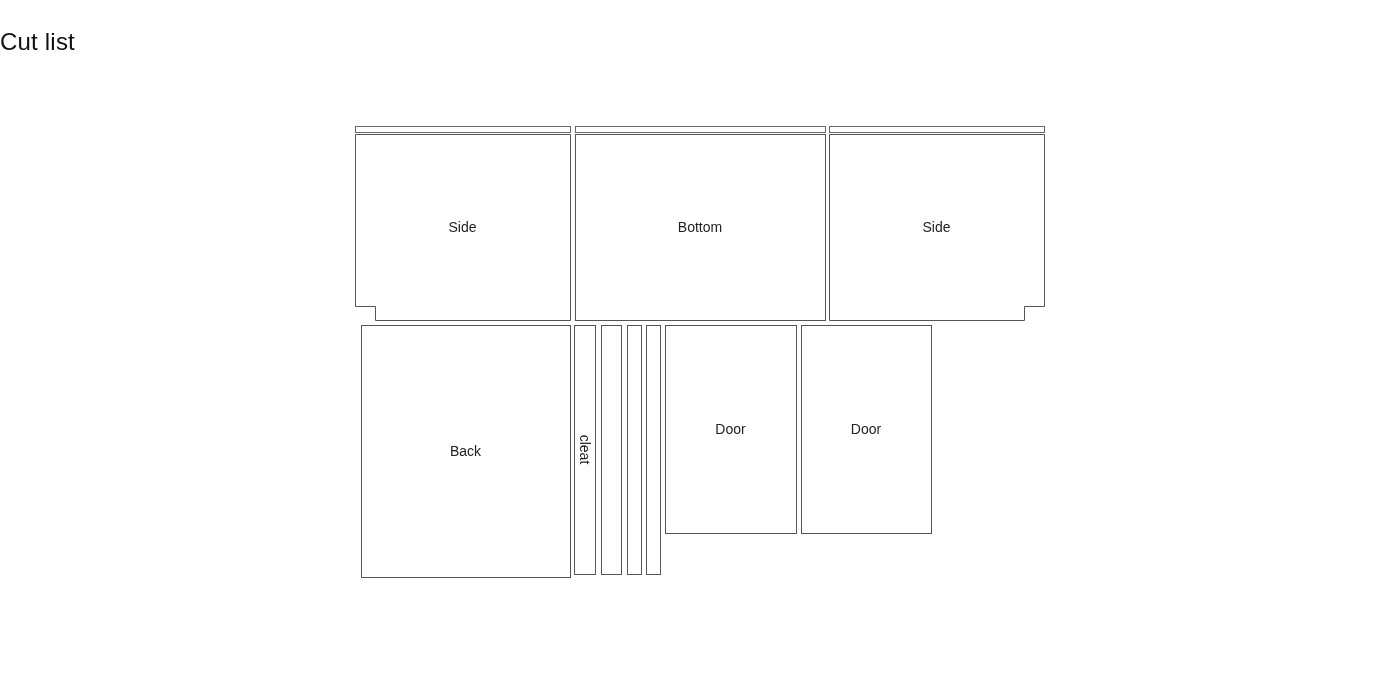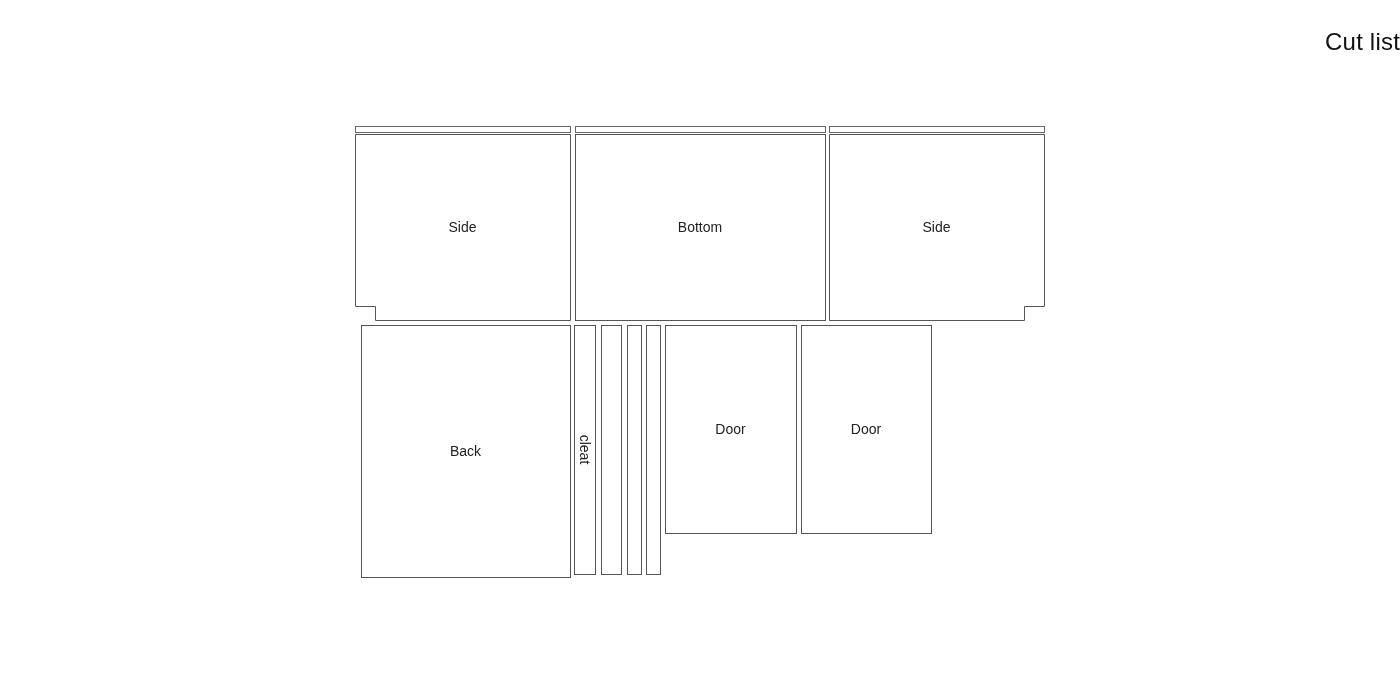--- a/index.html
+++ b/index.html
@@ -1,18 +1,18 @@
 <!DOCTYPE html>
 <html><head>
   <meta charset="utf-8">
   <style>
     html, body { margin: 0; padding: 0; background: #ffffff; }
     body { width: 1400px; height: 700px; position: relative; overflow: hidden;
            font-family: "Liberation Sans", "DejaVu Sans", sans-serif; color: #111; }
-    .title { position: absolute; top: 28px; left: 0; width: 1400px; text-align: right;
+    .title { position: absolute; top: 28px; left: 0; width: 1400px; text-align: left;
              font-size: 24px; font-weight: 400; color: #111; letter-spacing: 0.2px; }
     svg { position: absolute; left: 0; top: 0; }
     .part { fill: #ffffff; stroke: #555; stroke-width: 1; }
     .strip { fill: #ffffff; stroke: #666; stroke-width: 1; }
     .lbl { font-family: "Liberation Sans", "DejaVu Sans", sans-serif; font-size: 14px; fill: #222; }
   </style>
 </head>
 <body>
 
 <div class="title">Cut list</div>

